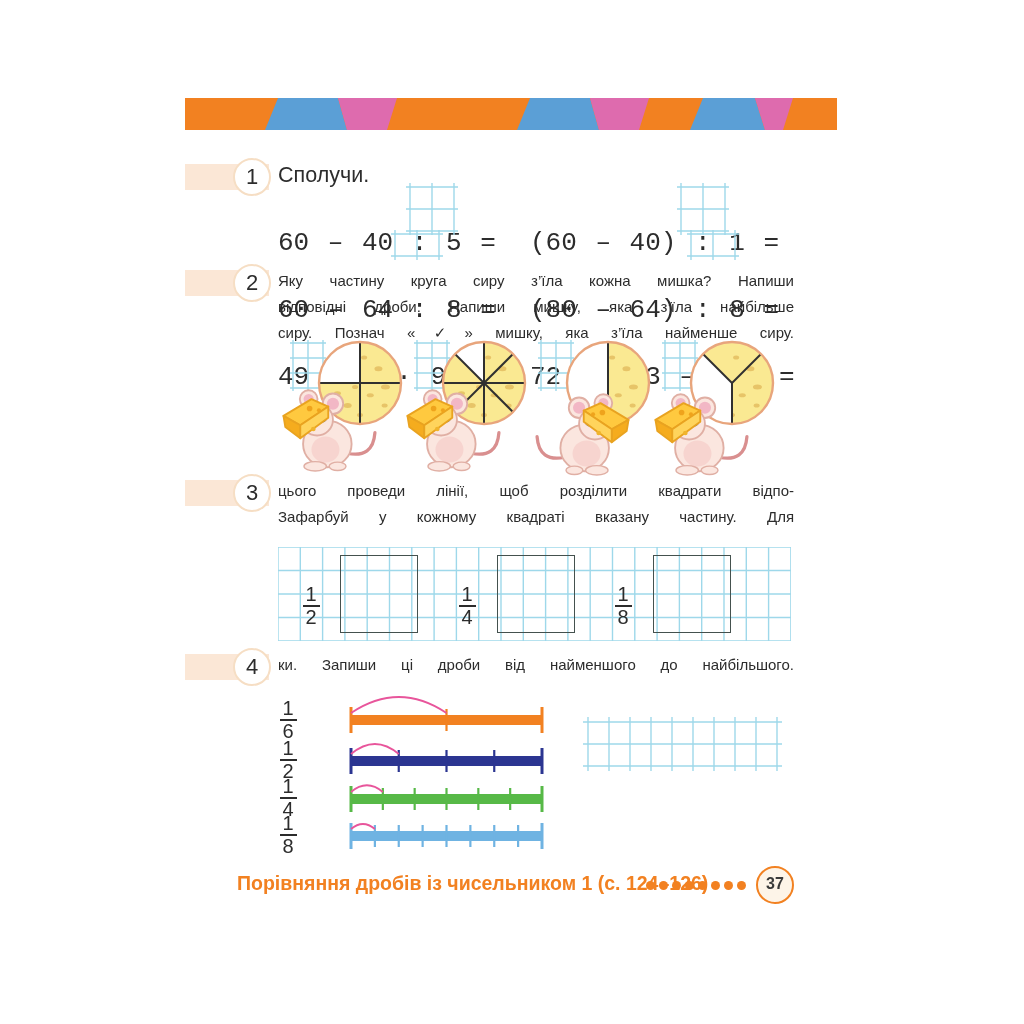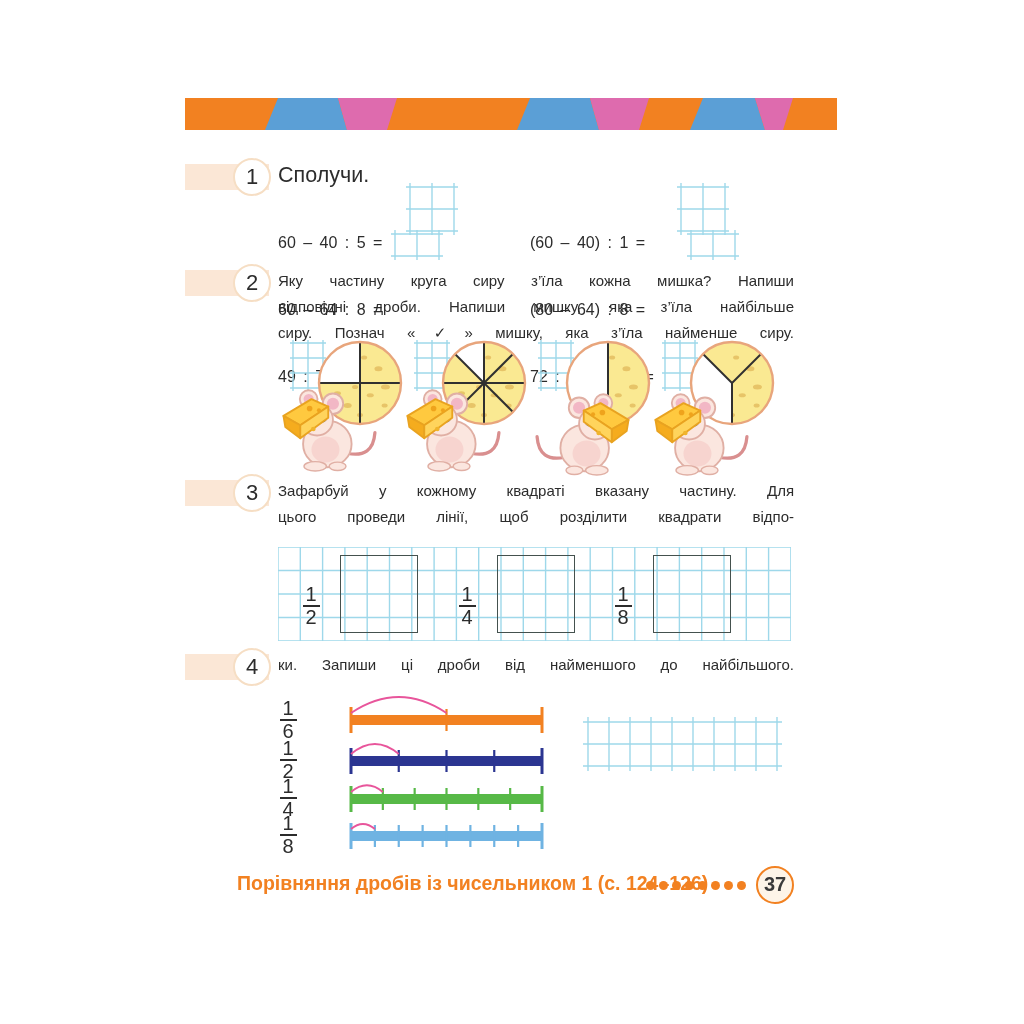--- a/index.html
+++ b/index.html
@@ -7,31 +7,31 @@
         font-family:"Liberation Sans", sans-serif;color:#2C2C2C;}
   .abs{position:absolute;}
   .task-bar{position:absolute;left:185px;width:84px;height:26px;background:#FBE7D6;}
   .task-circle{position:absolute;width:38px;height:38px;border-radius:50%;background:#ffffff;
         border:2px solid #F6DEC4;box-sizing:border-box;text-align:center;line-height:34px;
         font-size:22px;color:#2C2C2C;}
   .task-title{position:absolute;font-size:21.5px;line-height:26px;}
   .jtext{position:absolute;left:278px;width:516px;font-size:15px;line-height:26px;}
   .jline{text-align:justify;text-align-last:justify;}
   .jline-last{text-align:left;}
-  .eqcol{position:absolute;font-size:16px;line-height:22.4px;word-spacing:3px;white-space:pre;}
+  .eqcol{position:absolute;font-size:26px;line-height:22.4px;word-spacing:3px;white-space:pre;font-family:Liberation Mono, monospace;}
   .frac{position:absolute;display:flex;flex-direction:column;align-items:center;width:24px;
         font-size:20px;line-height:18px;color:#2C2C2C;}
   .fbar{width:17px;height:2px;background:#2C2C2C;margin:1.5px 0;}
   .sq{position:absolute;width:78px;height:78px;border:1.6px solid #44514E;box-sizing:border-box;}
   .footer-label{position:absolute;left:237px;top:872px;font-size:19.5px;font-weight:bold;color:#F28121;}
   .dots{position:absolute;left:646px;top:881px;display:flex;gap:4px;}
   .dot{width:9px;height:9px;border-radius:50%;background:#F28121;}
   .badge{position:absolute;left:756px;top:866px;width:38px;height:38px;border-radius:50%;
         background:#FDF4E8;border:2.5px solid #F28121;box-sizing:border-box;text-align:center;
-        line-height:32px;font-size:20px;font-weight:bold;color:#3A3A3A;}
+        line-height:32px;font-size:16px;font-weight:bold;color:#3A3A3A;}
   .gridbox{position:absolute;}
   .mouse{position:absolute;}
 </style>
 </head>
 <body>
 
 <div class="page">
 
   <svg class="abs" style="left:185px;top:98px" width="652" height="32" viewBox="0 0 652 32">
     <rect x="0" y="0" width="652" height="32" fill="#F28121"></rect>
@@ -246,22 +246,22 @@
   <svg class="mouse" style="left:524px;top:388px;transform:scaleX(-1)" width="112" height="89" viewBox="0 0 120 95">
       <use href="#mouse-shape"></use>
     </svg>
   <svg class="mouse" style="left:648px;top:388px" width="112" height="89" viewBox="0 0 120 95">
       <use href="#mouse-shape"></use>
     </svg>
 
   <div class="task-bar" style="top:480px"></div>
   <div class="task-circle" style="left:233px;top:474px">3</div>
   <div class="jtext" style="top:478px">
+    <div class="jline">цього проведи лінії, щоб розділити квадрати відпо-</div>
     <div class="jline">Зафарбуй у кожному квадраті вказану частину. Для</div>
-    <div class="jline">цього проведи лінії, щоб розділити квадрати відпо-</div>
   </div>
 
   <div class="gridbox" style="left:278px;top:547px"><svg width="512.9" height="94.0" viewBox="0 0 512.9 94">
         <line x1="0" y1="0" x2="0" y2="94" stroke="#9ED8EA" stroke-width="1.4"></line>
         <line x1="22.3" y1="0" x2="22.3" y2="94" stroke="#9ED8EA" stroke-width="1.4"></line>
         <line x1="44.6" y1="0" x2="44.6" y2="94" stroke="#9ED8EA" stroke-width="1.4"></line>
         <line x1="66.9" y1="0" x2="66.9" y2="94" stroke="#9ED8EA" stroke-width="1.4"></line>
         <line x1="89.2" y1="0" x2="89.2" y2="94" stroke="#9ED8EA" stroke-width="1.4"></line>
         <line x1="111.5" y1="0" x2="111.5" y2="94" stroke="#9ED8EA" stroke-width="1.4"></line>
         <line x1="133.8" y1="0" x2="133.8" y2="94" stroke="#9ED8EA" stroke-width="1.4"></line>

